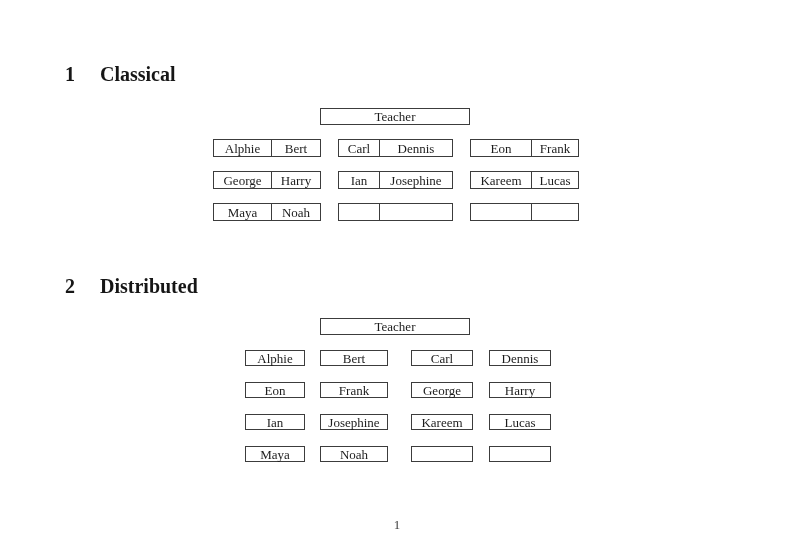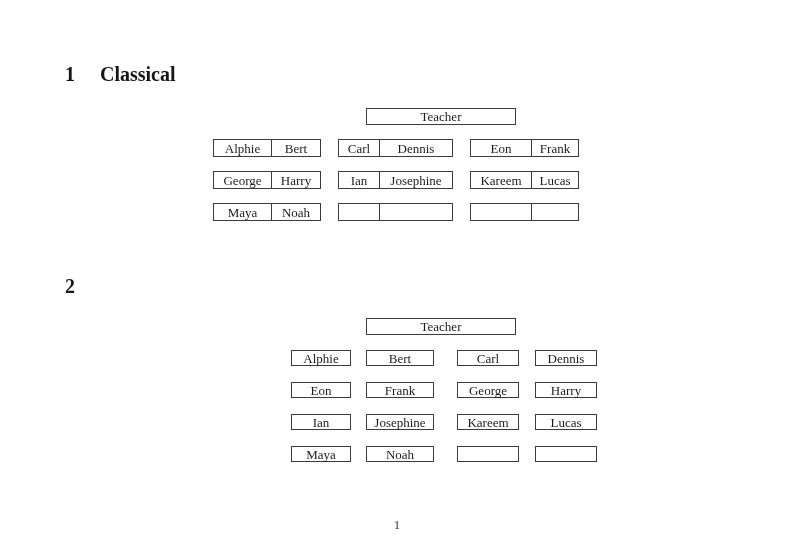--- a/index.html
+++ b/index.html
@@ -30,21 +30,20 @@
     position: absolute;
     box-sizing: border-box;
     border: 1px solid #3c3c3c;
     background: #ffffff;
     display: flex;
     align-items: center;
     justify-content: center;
     font-size: 13px;
     line-height: 13px;
     color: #1c1c1c;
-    margin-left: 46px;
   }
   .teacher-box { left: 320px; width: 150px; height: 17px; }
   .teacher-1 { top: 108px; }
   .teacher-2 { top: 318px; }
 
   
   .ctable {
     position: absolute;
     box-sizing: border-box;
     border: 1px solid #3c3c3c;
@@ -144,20 +143,21 @@
     <div class="cell"></div>
     <div class="cell"></div>
   </div>
   <div class="ctable col-c crow-3">
     <div class="cell"></div>
     <div class="cell"></div>
   </div>
 
   <div class="section-heading heading-2">
     <span class="sec-num">2</span>
+    <span class="sec-title">Distributed</span>
   </div>
 
   <div class="box teacher-box teacher-2">
     <span>Teacher</span>
   </div>
 
   <div class="box dbox dcol-1 drow-1">Alphie</div>
   <div class="box dbox dcol-2 drow-1">Bert</div>
   <div class="box dbox dcol-3 drow-1">Carl</div>
   <div class="box dbox dcol-4 drow-1">Dennis</div>

